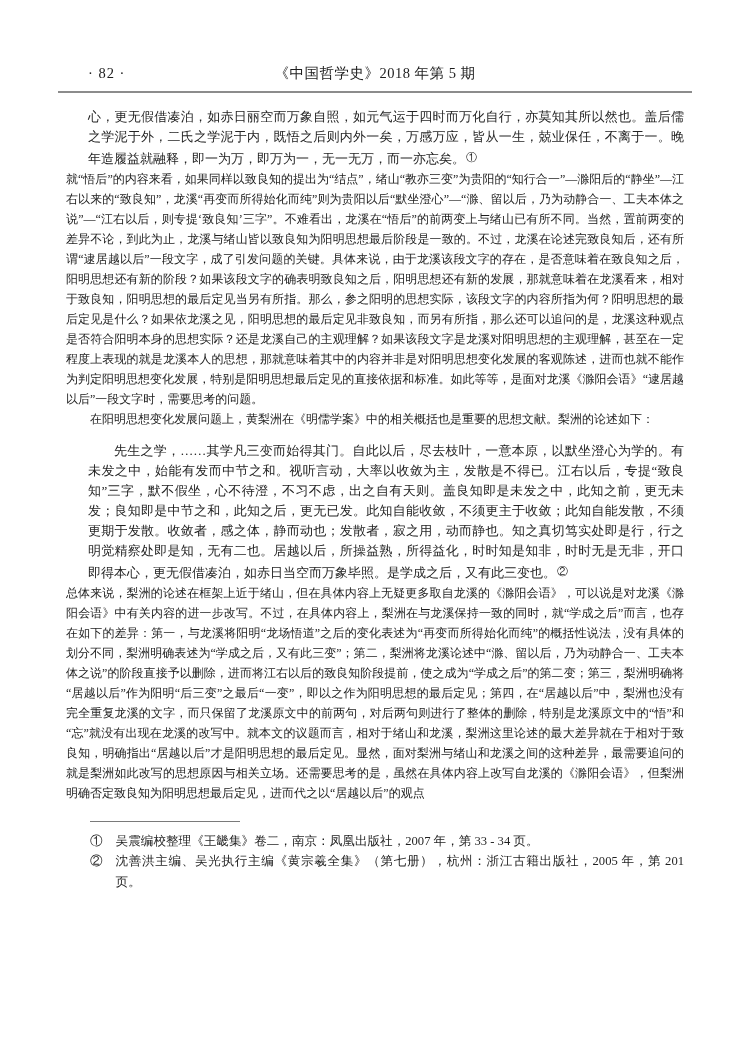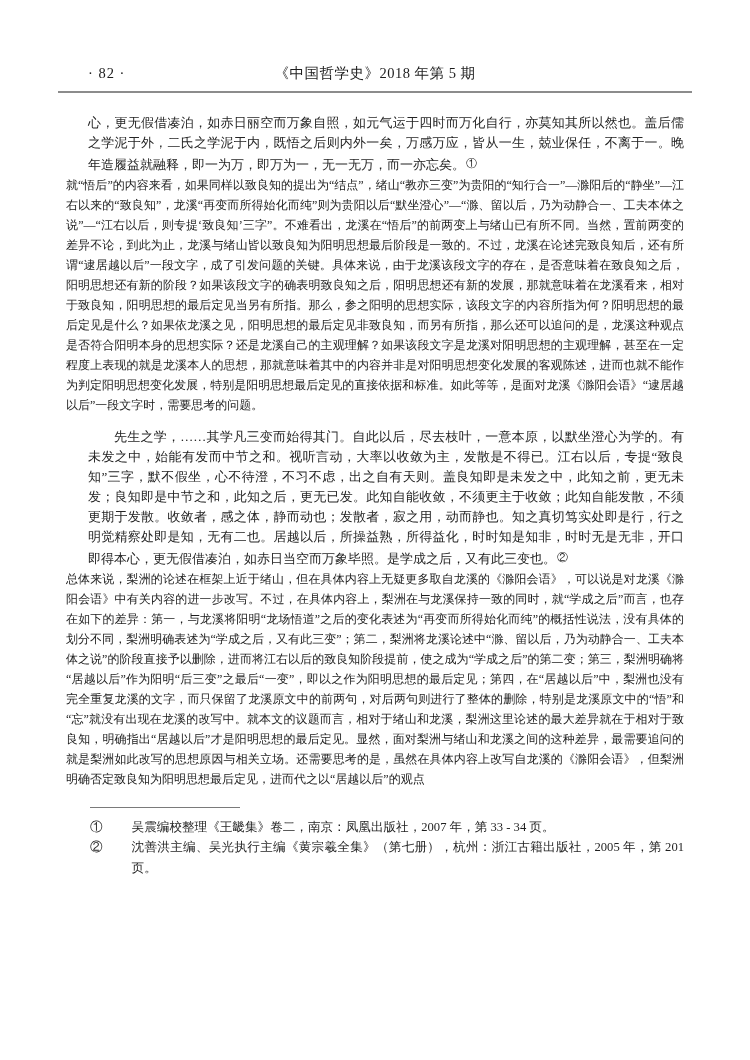--- a/index.html
+++ b/index.html
@@ -45,21 +45,21 @@
   }
   .indent { text-indent: 2em; }
   .quote {
     font-size: 13px;
     line-height: 20px;
     text-align: justify;
     margin-left: 22px;
     color: #242424;
     margin-top: 12px;
   }
-  .quote1 { margin-top: 20px; margin-bottom: 0; }
+  .quote1 { margin-top: 14px; margin-bottom: 0; }
   .quote2 { text-indent: 2em; }
   sup.fn {
     font-size: 11px;
     vertical-align: 0.18em;
     margin-left: 1px;
   }
   .footnote-area { margin-top: 18px; }
   .footnote-sep {
     width: 150px;
     border: none;
@@ -67,38 +67,39 @@
     margin: 0 0 9px 24px;
   }
   .footnotes {
     font-size: 12.6px;
     line-height: 20.5px;
     padding-left: 24px;
     color: #1f1f1f;
   }
   .footnote-item { display: flex; align-items: flex-start; }
   .fn-marker { flex: 0 0 auto; margin-right: 13px; }
-  .fn-text { flex: 1 1 auto; text-align: justify; margin-left: 16px; }
+  .fn-text { flex: 1 1 auto; text-align: justify; }
 </style>
 </head>
 <body>
 
 <div class="page">
 
   <div class="page-header">
     <span class="page-num">· 82 ·</span>
     <div class="journal-title">《中国哲学史》2018 年第 5 期</div>
   </div>
 
   <hr class="header-rule">
 
   <p class="quote quote1"><span>心，更无假借凑泊，如赤日丽空而万象自照，如元气运于四时而万化自行，亦莫知其所以然也。盖后儒之学泥于外，二氏之学泥于内，既悟之后则内外一矣，万感万应，皆从一生，兢业保任，不离于一。晚年造履益就融释，即一为万，即万为一，无一无万，而一亦忘矣。</span><sup class="fn">①</sup></p>
 
   <p class="para">就“悟后”的内容来看，如果同样以致良知的提出为“结点”，绪山“教亦三变”为贵阳的“知行合一”—滁阳后的“静坐”—江右以来的“致良知”，龙溪“再变而所得始化而纯”则为贵阳以后“默坐澄心”—“滁、留以后，乃为动静合一、工夫本体之说”—“江右以后，则专提‘致良知’三字”。不难看出，龙溪在“悟后”的前两变上与绪山已有所不同。当然，置前两变的差异不论，到此为止，龙溪与绪山皆以致良知为阳明思想最后阶段是一致的。不过，龙溪在论述完致良知后，还有所谓“逮居越以后”一段文字，成了引发问题的关键。具体来说，由于龙溪该段文字的存在，是否意味着在致良知之后，阳明思想还有新的阶段？如果该段文字的确表明致良知之后，阳明思想还有新的发展，那就意味着在龙溪看来，相对于致良知，阳明思想的最后定见当另有所指。那么，参之阳明的思想实际，该段文字的内容所指为何？阳明思想的最后定见是什么？如果依龙溪之见，阳明思想的最后定见非致良知，而另有所指，那么还可以追问的是，龙溪这种观点是否符合阳明本身的思想实际？还是龙溪自己的主观理解？如果该段文字是龙溪对阳明思想的主观理解，甚至在一定程度上表现的就是龙溪本人的思想，那就意味着其中的内容并非是对阳明思想变化发展的客观陈述，进而也就不能作为判定阳明思想变化发展，特别是阳明思想最后定见的直接依据和标准。如此等等，是面对龙溪《滁阳会语》“逮居越以后”一段文字时，需要思考的问题。</p>
 
+  <p class="para indent">在阳明思想变化发展问题上，黄梨洲在《明儒学案》中的相关概括也是重要的思想文献。梨洲的论述如下：</p>
 
   <p class="quote quote2"><span>先生之学，……其学凡三变而始得其门。自此以后，尽去枝叶，一意本原，以默坐澄心为学的。有未发之中，始能有发而中节之和。视听言动，大率以收敛为主，发散是不得已。江右以后，专提“致良知”三字，默不假坐，心不待澄，不习不虑，出之自有天则。盖良知即是未发之中，此知之前，更无未发；良知即是中节之和，此知之后，更无已发。此知自能收敛，不须更主于收敛；此知自能发散，不须更期于发散。收敛者，感之体，静而动也；发散者，寂之用，动而静也。知之真切笃实处即是行，行之明觉精察处即是知，无有二也。居越以后，所操益熟，所得益化，时时知是知非，时时无是无非，开口即得本心，更无假借凑泊，如赤日当空而万象毕照。是学成之后，又有此三变也。</span><sup class="fn">②</sup></p>
 
   <p class="para">总体来说，梨洲的论述在框架上近于绪山，但在具体内容上无疑更多取自龙溪的《滁阳会语》，可以说是对龙溪《滁阳会语》中有关内容的进一步改写。不过，在具体内容上，梨洲在与龙溪保持一致的同时，就“学成之后”而言，也存在如下的差异：第一，与龙溪将阳明“龙场悟道”之后的变化表述为“再变而所得始化而纯”的概括性说法，没有具体的划分不同，梨洲明确表述为“学成之后，又有此三变”；第二，梨洲将龙溪论述中“滁、留以后，乃为动静合一、工夫本体之说”的阶段直接予以删除，进而将江右以后的致良知阶段提前，使之成为“学成之后”的第二变；第三，梨洲明确将“居越以后”作为阳明“后三变”之最后“一变”，即以之作为阳明思想的最后定见；第四，在“居越以后”中，梨洲也没有完全重复龙溪的文字，而只保留了龙溪原文中的前两句，对后两句则进行了整体的删除，特别是龙溪原文中的“悟”和“忘”就没有出现在龙溪的改写中。就本文的议题而言，相对于绪山和龙溪，梨洲这里论述的最大差异就在于相对于致良知，明确指出“居越以后”才是阳明思想的最后定见。显然，面对梨洲与绪山和龙溪之间的这种差异，最需要追问的就是梨洲如此改写的思想原因与相关立场。还需要思考的是，虽然在具体内容上改写自龙溪的《滁阳会语》，但梨洲明确否定致良知为阳明思想最后定见，进而代之以“居越以后”的观点</p>
 
   <div class="footnote-area">
     <hr class="footnote-sep">
     <div class="footnotes">
       <div class="footnote-item">
         <span class="fn-marker">①</span>

